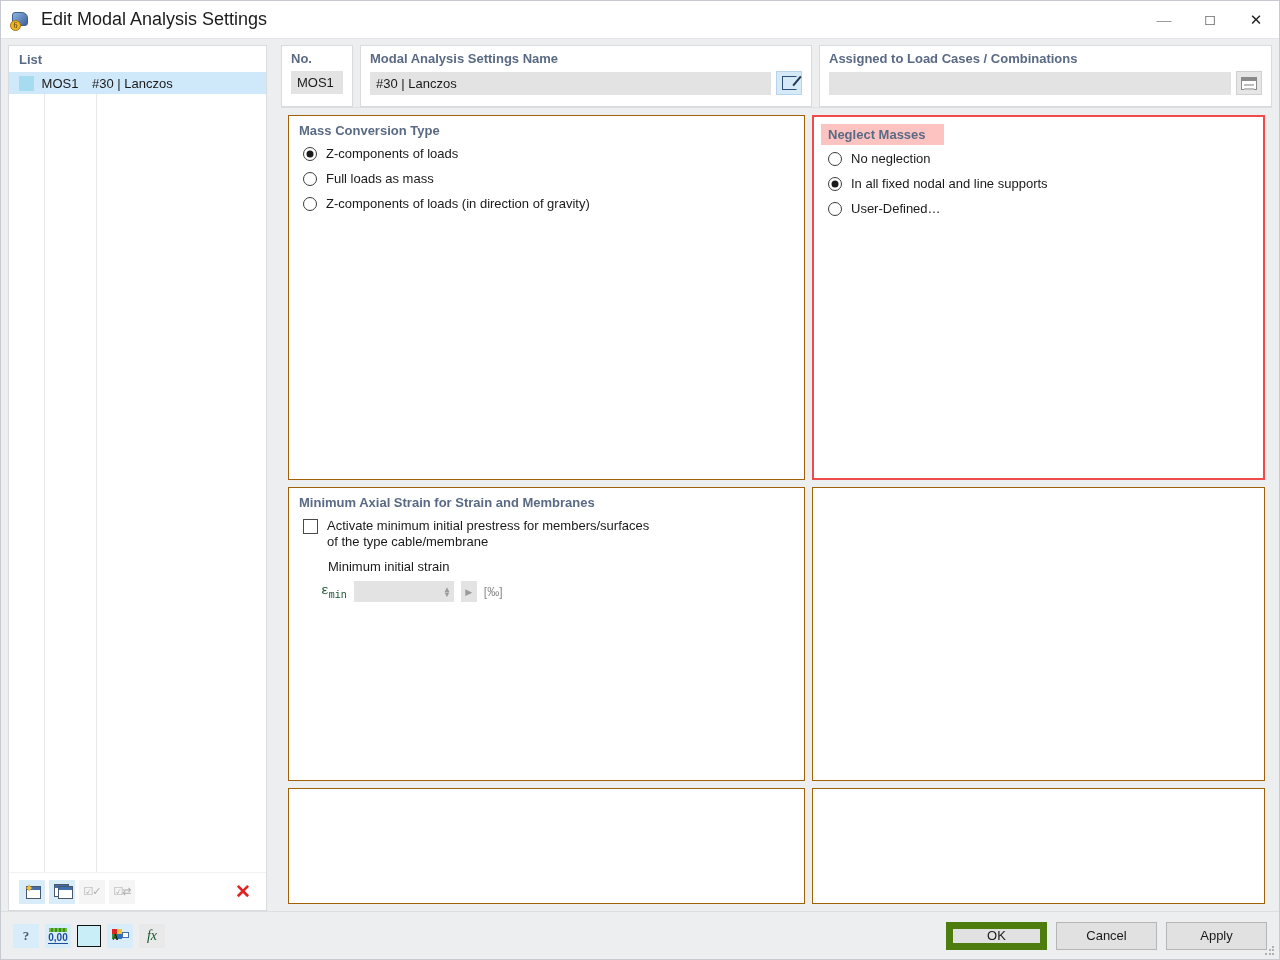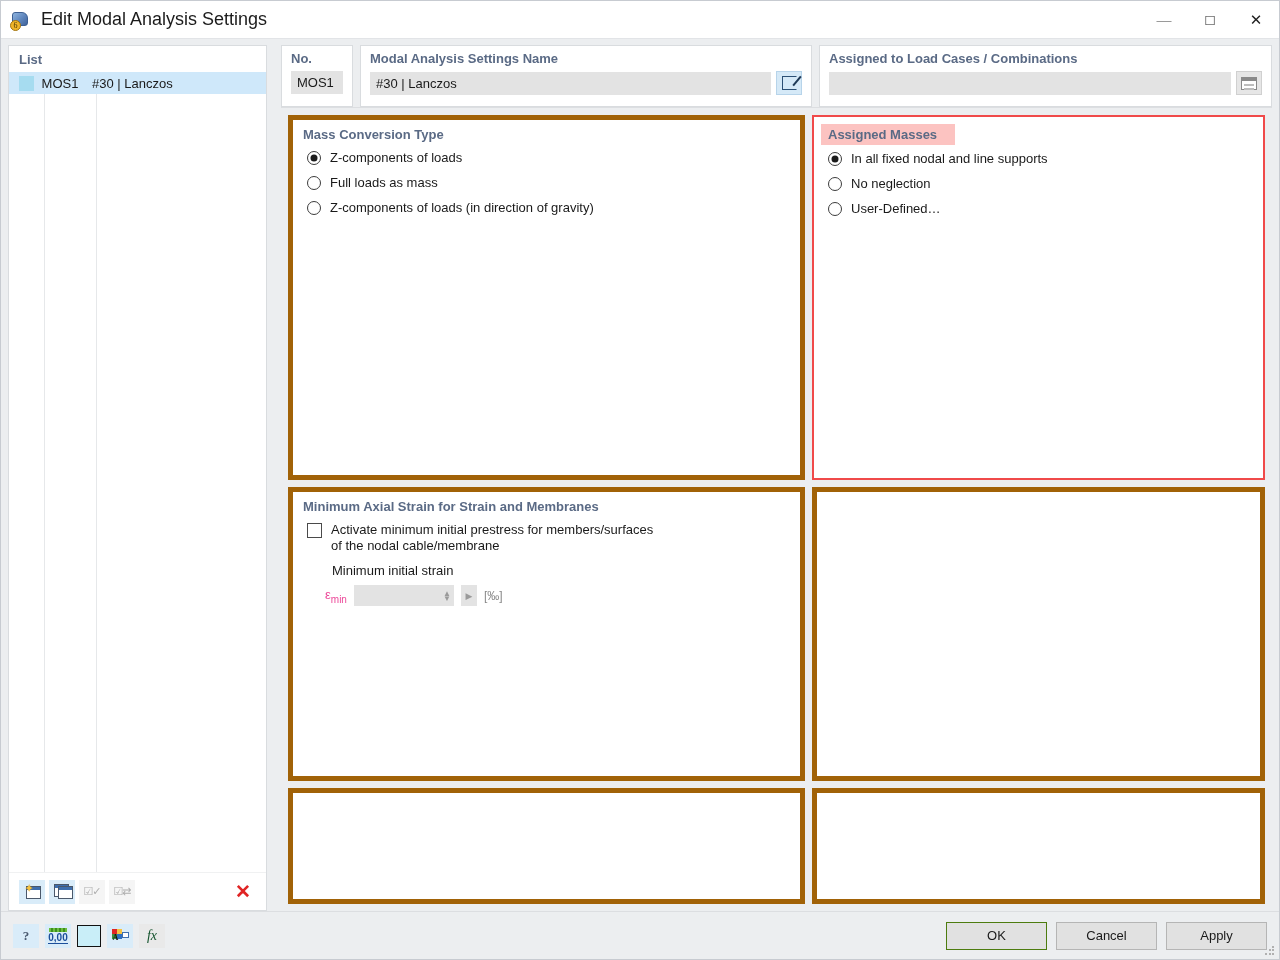--- a/index.html
+++ b/index.html
@@ -135,21 +135,21 @@
   }
   .tab.active { background: #f4f5f6; }
 
   .tabpanel {
     flex: 1; background: #eceef0; border-top: 1px solid #dcdee1;
     padding: 7px; display: flex; flex-direction: column; gap: 7px; min-height: 0;
   }
 
   .grid-2 { display: flex; gap: 7px; }
   .panel {
-    background: #ffffff; border: 5px solid #a16207; position: relative;
+    background: #ffffff; border: 1px solid #a16207; position: relative;
   }
   .panel.hl { border: 2px solid #f04a4a; }
   .panel-title {
     font-weight: bold; font-size: 13px; color: #5a6a85;
     padding: 7px 10px 0 10px; display: inline-block;
   }
   .panel-title.pink { background: #fcc3c1; padding: 3px 18px 3px 7px; margin: 7px 0 0 7px; }
   .panel-inner { padding: 8px 10px 10px 14px; }
 
   
@@ -163,21 +163,21 @@
     background:#1a1a1a; border-radius:50%; transform: translate(-50%,-50%);
   }
   .chk {
     width: 15px; height: 15px; border: 1.5px solid #4a4a4a; background: #fff;
     flex: none; margin-top: 1px;
   }
   .opt-label { margin-left: 9px; font-size: 13px; line-height: 16px; }
 
   .sub-label { margin-left: 25px; font-size: 13px; margin: 4px 0 7px 25px; }
   .eps-row { display: flex; align-items: center; margin-left: 18px; gap: 7px; }
-  .eps-name { font-size: 13px; color: #ec4899; }
+  .eps-name { font-size: 13px; color: #14532d; font-family: Liberation Mono, monospace; }
   .eps-name sub { font-size: 10px; }
   .spin {
     width: 100px; height: 21px; background: #e3e3e3; display: flex; align-items: center;
     justify-content: flex-end; padding-right: 3px;
   }
   .spin-arrows { display: flex; flex-direction: column; line-height: 5px; color: #9a9a9a; font-size: 8px; }
   .spin-side { width: 16px; height: 21px; background: #e3e3e3; color: #9a9a9a;
     display:flex; align-items:center; justify-content:center; font-size: 9px; }
   .unit { font-size: 12px; color: #8a8a8a; }
 
@@ -199,21 +199,21 @@
   .col-ic { width:17px; height:14px; position:relative; }
   .col-ic .sq { position:absolute; width:5px; height:5px; }
   .fx-ic { font-family: "Liberation Serif", serif; font-style: italic; font-size: 14px; color: #14532d; }
 
   .btns-right { margin-left: auto; display: flex; gap: 9px; }
   .pbtn {
     width: 101px; height: 28px; background: #e1e1e1; border: 1px solid #b5b5b5;
     font-size: 13px; font-family: "Liberation Sans", sans-serif; color: #1a1a1a;
     display: flex; align-items: center; justify-content: center;
   }
-  .pbtn.primary { border: 1px solid #4d7c0f; }
+  .pbtn.primary { border: 7px solid #4d7c0f; }
   .resizer {
     position: absolute; right: 3px; bottom: 2px; width: 12px; height: 12px;
     background:
       radial-gradient(circle 1px at 2px 9px, #b0b0b0 99%, transparent) ,
       radial-gradient(circle 1px at 6px 9px, #b0b0b0 99%, transparent),
       radial-gradient(circle 1px at 9px 9px, #b0b0b0 99%, transparent),
       radial-gradient(circle 1px at 6px 5px, #b0b0b0 99%, transparent),
       radial-gradient(circle 1px at 9px 5px, #b0b0b0 99%, transparent),
       radial-gradient(circle 1px at 9px 2px, #b0b0b0 99%, transparent);
   }
@@ -324,48 +324,48 @@
                 <span class="opt-label">Full loads as mass</span>
               </div>
               <div class="opt">
                 <span class="radio"></span>
                 <span class="opt-label">Z-components of loads (in direction of gravity)</span>
               </div>
             </div>
           </div>
 
           <div class="panel hl" style="width:453px;">
-            <div class="panel-title pink">Assigned Masses</div>
+            <div class="panel-title pink">Neglect Masses</div>
             <div class="panel-inner" style="padding-top:6px;">
+              <div class="opt">
+                <span class="radio"></span>
+                <span class="opt-label">No neglection</span>
+              </div>
               <div class="opt">
                 <span class="radio on"></span>
                 <span class="opt-label">In all fixed nodal and line supports</span>
-              </div>
-              <div class="opt">
-                <span class="radio"></span>
-                <span class="opt-label">No neglection</span>
               </div>
               <div class="opt">
                 <span class="radio"></span>
                 <span class="opt-label">User-Defined…</span>
               </div>
             </div>
           </div>
         </div>
 
         <div class="grid-2" style="height:294px;">
 
           <div class="panel" style="flex:1;">
             <div class="panel-title">Minimum Axial Strain for Strain and Membranes</div>
             <div class="panel-inner">
               <div class="opt">
                 <span class="chk"></span>
                 <span class="opt-label">
                   <span>Activate minimum initial prestress for members/surfaces</span><br>
-                  <span>of the nodal cable/membrane</span>
+                  <span>of the type cable/membrane</span>
                 </span>
               </div>
               <div class="sub-label">Minimum initial strain</div>
               <div class="eps-row">
                 <span class="eps-name"><span>ε</span><sub>min</sub></span>
                 <div class="spin">
                   <span></span>
                   <span class="spin-arrows">▲<br>▼</span>
                 </div>
                 <div class="spin-side">▶</div>

